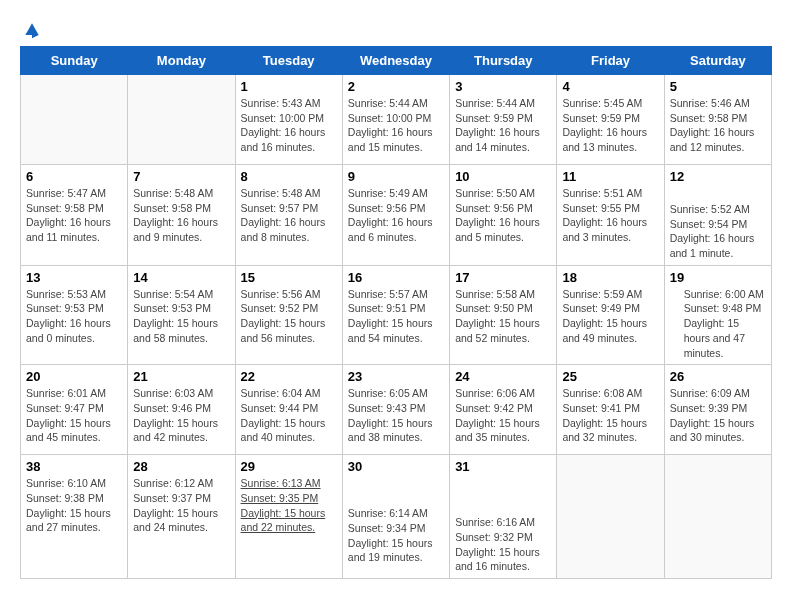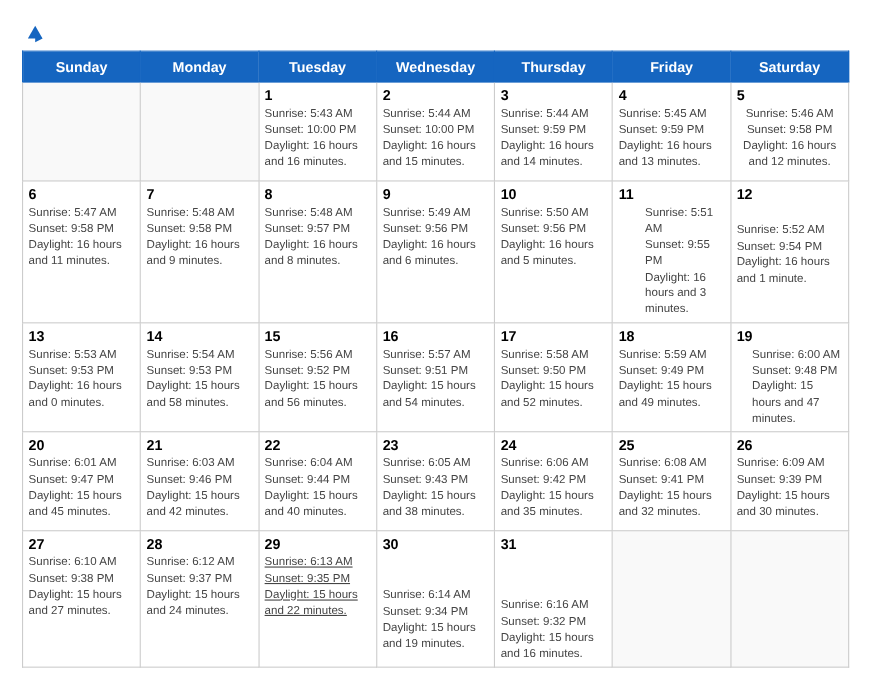--- a/index.html
+++ b/index.html
@@ -143,21 +143,21 @@
 Daylight: 16 hours and 14 minutes.</div>
         </td>
         <td>
           <span class="day-number">4</span>
           <div class="day-info" style="white-space: pre-line;">Sunrise: 5:45 AM
 Sunset: 9:59 PM
 Daylight: 16 hours and 13 minutes.</div>
         </td>
         <td>
           <span class="day-number">5</span>
-          <div class="day-info" style="white-space: pre-line; text-align: center;">Sunrise: 5:46 AM
+          <div class="day-info" style="white-space: pre-line;">Sunrise: 5:46 AM
 Sunset: 9:58 PM
 Daylight: 16 hours and 12 minutes.</div>
         </td>
       </tr>
       <tr>
         <td>
           <span class="day-number">6</span>
           <div class="day-info" style="white-space: pre-line;">Sunrise: 5:47 AM
 Sunset: 9:58 PM
 Daylight: 16 hours and 11 minutes.</div>
@@ -181,21 +181,21 @@
 Daylight: 16 hours and 6 minutes.</div>
         </td>
         <td>
           <span class="day-number">10</span>
           <div class="day-info" style="white-space: pre-line;">Sunrise: 5:50 AM
 Sunset: 9:56 PM
 Daylight: 16 hours and 5 minutes.</div>
         </td>
         <td>
           <span class="day-number">11</span>
-          <div class="day-info" style="white-space: pre-line; margin-left: 24px;">Sunrise: 5:51 AM
+          <div class="day-info" style="white-space: pre-line;">Sunrise: 5:51 AM
 Sunset: 9:55 PM
 Daylight: 16 hours and 3 minutes.</div>
         </td>
         <td>
           <span class="day-number">12</span>
           <div class="day-info" style="white-space: pre-line; margin-top: 18px;">Sunrise: 5:52 AM
 Sunset: 9:54 PM
 Daylight: 16 hours and 1 minute.</div>
         </td>
       </tr>
@@ -282,21 +282,21 @@
         </td>
         <td>
           <span class="day-number">26</span>
           <div class="day-info" style="white-space: pre-line;">Sunrise: 6:09 AM
 Sunset: 9:39 PM
 Daylight: 15 hours and 30 minutes.</div>
         </td>
       </tr>
       <tr>
         <td>
-          <span class="day-number">27</span>
+          <span class="day-number">38</span>
           <div class="day-info" style="white-space: pre-line;">Sunrise: 6:10 AM
 Sunset: 9:38 PM
 Daylight: 15 hours and 27 minutes.</div>
         </td>
         <td>
           <span class="day-number">28</span>
           <div class="day-info" style="white-space: pre-line;">Sunrise: 6:12 AM
 Sunset: 9:37 PM
 Daylight: 15 hours and 24 minutes.</div>
         </td>

